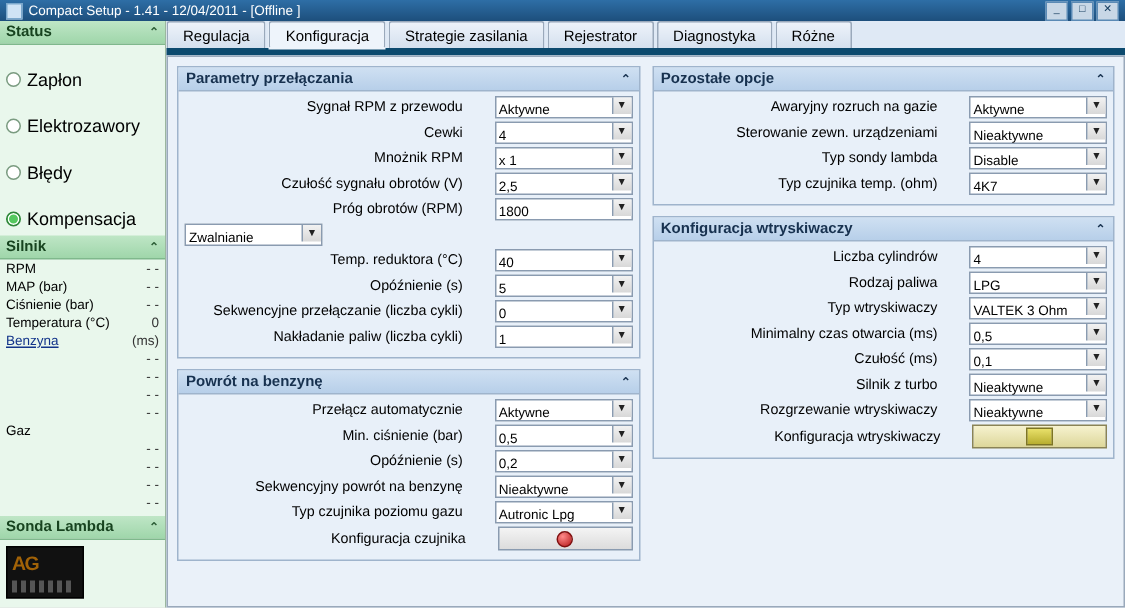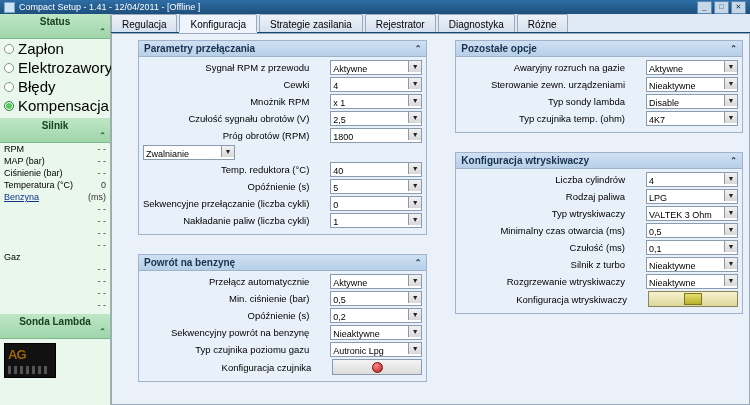--- a/index.html
+++ b/index.html
@@ -28,30 +28,30 @@
 
   
   .sidebar{
     width:110px;background:#e9f7ec;border-right:1px solid #9bb79f;
     display:flex;flex-direction:column;
   }
   .panel-head{
     background:linear-gradient(#bfe6c6,#9fd6aa);
     border-bottom:1px solid #7fb88c;
     font-weight:bold;font-size:10px;color:#17431f;
-    padding:2px 4px;display:flex;align-items:center;flex-direction:column;
+    padding:2px 4px;display:flex;align-items:center;
   }
   .panel-head .chev{margin-left:auto;font-size:8px;color:#2c5d36;}
   .radio-row{display:flex;align-items:center;padding:1px 4px;}
   .radio{
     width:8px;height:8px;border:1px solid #7a9b80;border-radius:50%;
     background:#fff;margin-right:4px;flex:none;
   }
   .radio.on{background:#55c85f;border-color:#2e8438;box-shadow:inset 0 0 0 1px #fff;}
-  .radio-row span{font-size:15px;}
+  .radio-row span{font-size:12px;margin-top:15px;}
   .kv{display:flex;align-items:center;padding:1px 4px;font-size:9px;}
   .kv .k{flex:1;white-space:nowrap;}
   .kv .v{color:#333;font-size:9px;}
   .kv.link .k{color:#12348a;text-decoration:underline;}
   .sect-gap{height:3px;}
   .lambda-box{padding:4px 4px;}
   .lambda-img{
     width:50px;height:33px;background:#111;color:#fff;position:relative;
     border:1px solid #000;
   }
@@ -61,34 +61,34 @@
   }
   .lambda-img .bars{
     position:absolute;left:3px;bottom:3px;width:42px;height:8px;
     background:repeating-linear-gradient(90deg,#555 0 3px,#111 3px 6px);
   }
 
   
   .right{flex:1;display:flex;flex-direction:column;background:#dfe9f5;}
 
   
-  .tabs{display:flex;height:18px;background:#dfe9f5;border-bottom:1px solid #0c4a6e;}
+  .tabs{display:flex;height:18px;background:#dfe9f5;border-bottom:5px solid #0c4a6e;}
   .tab{
     padding:2px 10px 0 10px;font-size:10px;border:1px solid #9aa9bb;border-bottom:none;
     background:linear-gradient(#eef3fa,#d4e0ee);margin-right:2px;border-radius:2px 2px 0 0;
     white-space:nowrap;line-height:15px;
   }
   .tab.active{background:#eef4fb;font-weight:normal;border-bottom:1px solid #eef4fb;
     position:relative;top:0;box-shadow:0 1px 0 #eef4fb;}
 
   .content{
     flex:1;background:#eaf1f9;border:1px solid #9aa9bb;margin:0;
     position:relative;padding:6px;display:flex;gap:8px;overflow:hidden;
   }
-  .col{width:calc(50% - 4px);display:flex;flex-direction:column;gap:19px;margin-left:20px;}
+  .col{width:calc(50% - 4px);display:flex;flex-direction:column;gap:7px;}
 
   
   .group{border:1px solid #9fb4cc;background:#e8f0f9;}
   .group-head{
     background:linear-gradient(#cfe0f2,#b7cfe9);
     border-bottom:1px solid #9fb4cc;color:#17314f;font-weight:bold;
     font-size:10px;padding:2px 5px;display:flex;align-items:center;
   }
   .group-head .chev{margin-left:auto;font-size:8px;}
   .group-body{padding:3px 4px 4px 4px;}

